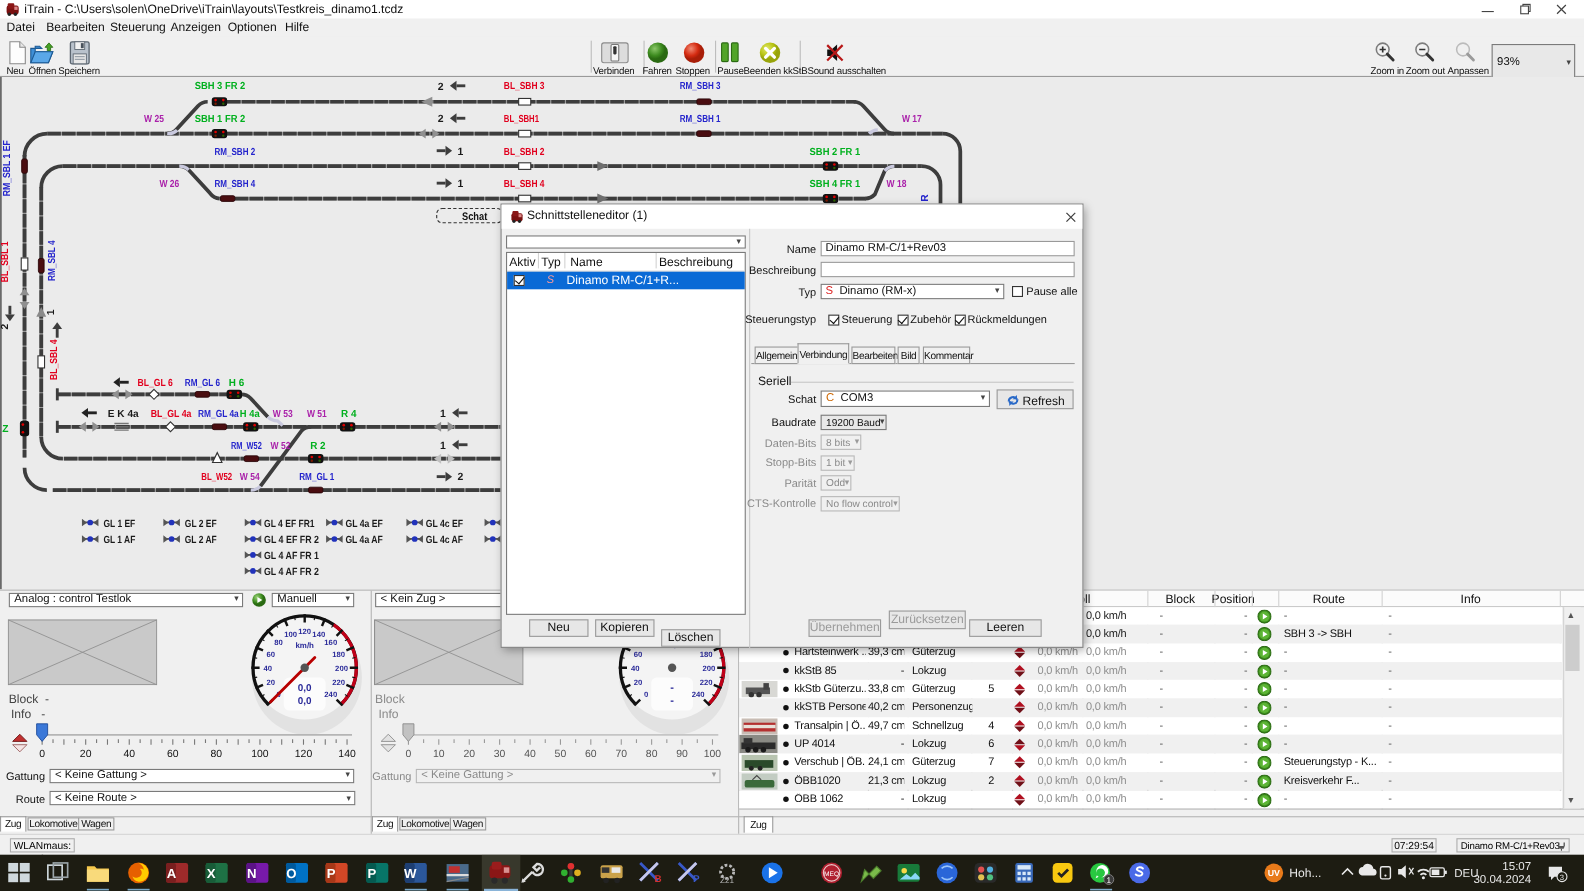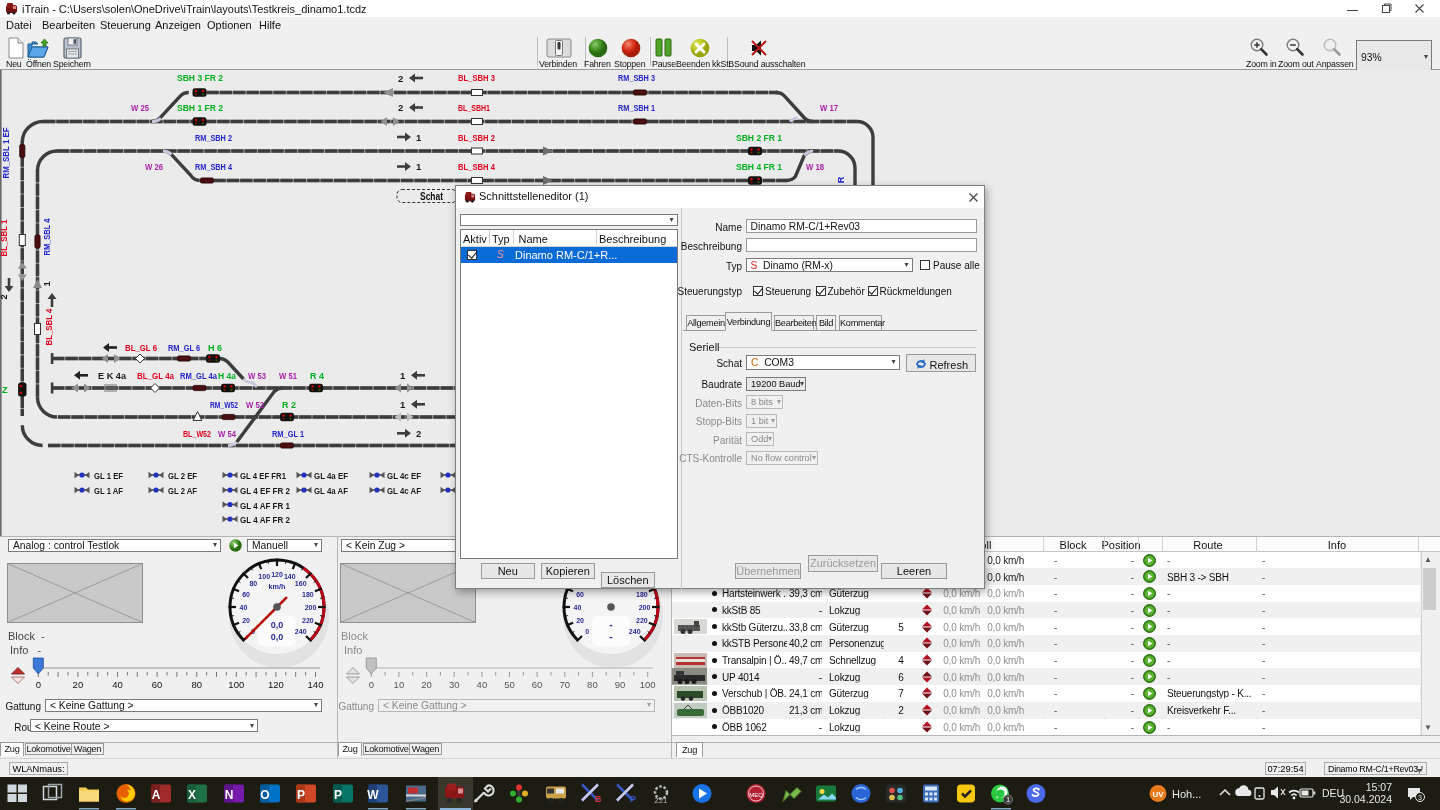--- a/index.html
+++ b/index.html
@@ -534,21 +534,21 @@
         <text x="247.9" y="32" font-size="9.5" fill="#111" text-anchor="middle" font-family="Liberation Sans">120</text>
         <text x="287.5" y="32" font-size="9.5" fill="#111" text-anchor="middle" font-family="Liberation Sans">140</text>
         <path d="M 5.3 2 H 15.3 V 12 L 10.3 18 L 5.3 12 Z" fill="#3b78d8" stroke="#1c4a9a" stroke-width="0.8"></path>
       </svg>
       <div class="fldlab" style="left:2px;top:164px;width:39px">Gattung</div>
       <div class="combo" style="left:45px;top:161.5px;width:277px;height:13px">
         <span class="txt">&lt; Keine Gattung &gt;</span>
         <span class="arr">▾</span>
       </div>
       <div class="fldlab" style="left:2px;top:184.5px;width:39px">Route</div>
-      <div class="combo" style="left:30px;top:182px;width:228px;height:13px">
+      <div class="combo" style="left:45px;top:182px;width:278px;height:13px">
         <span class="txt">&lt; Keine Route &gt;</span>
         <span class="arr">▾</span>
       </div>
       <div class="abs" style="left:0;top:204.5px;width:1440px;height:1px;background:#b5b5b5"></div>
       <div class="tab" style="left:0px;top:204.5px;width:24px;height:14px;background:#fff;border-bottom:none;line-height:13px">Zug</div>
       <div class="tab" style="left:25px;top:205.5px;width:47px;height:12px;line-height:11px">Lokomotive</div>
       <div class="tab" style="left:71px;top:205.5px;width:33px;height:12px;line-height:11px">Wagen</div>
       <div class="abs" style="left:337px;top:0;width:1px;height:222px;background:#b5b5b5"></div>
       <div class="combo" style="left:341px;top:2px;width:213px;height:12.5px">
         <span class="txt">&lt; Kein Zug &gt;</span>

